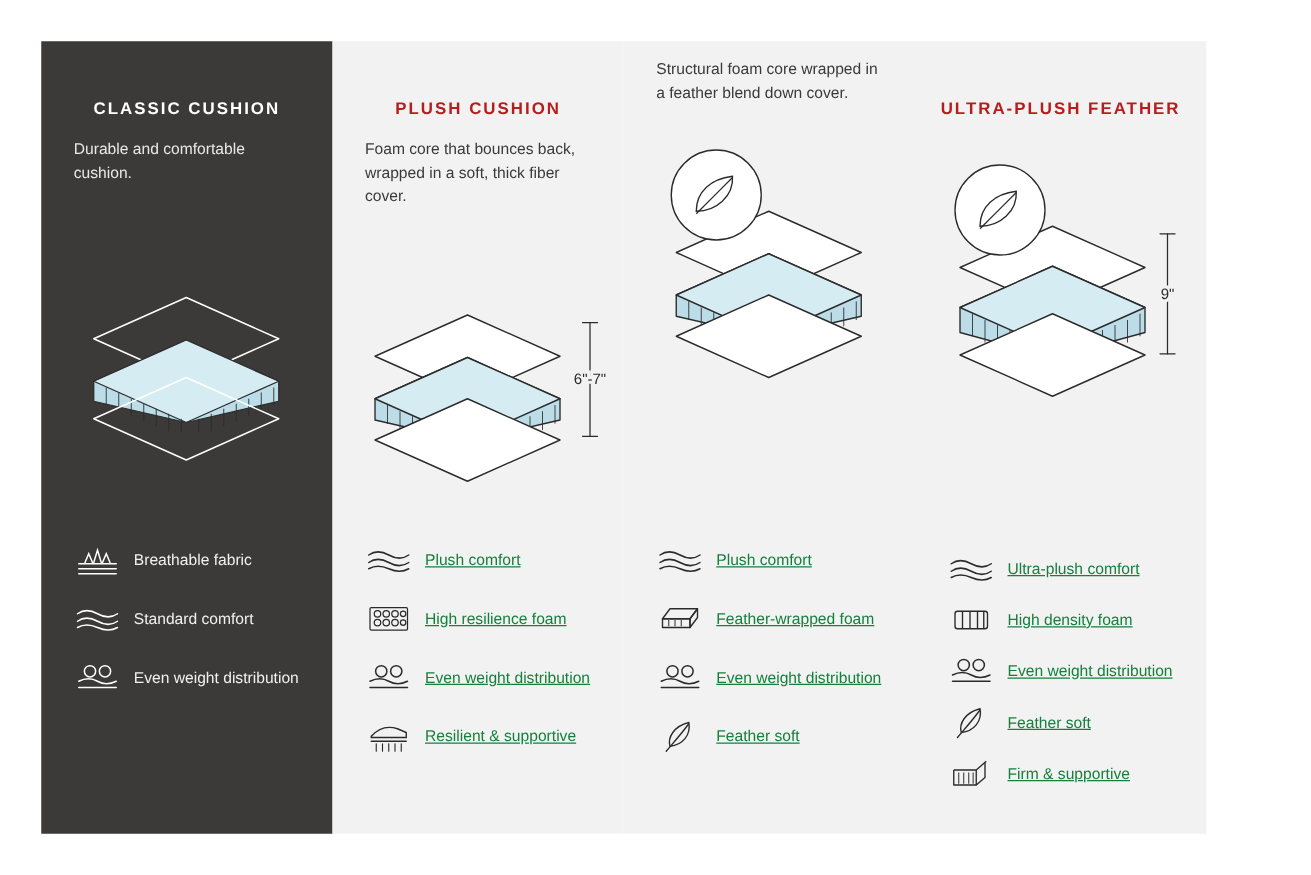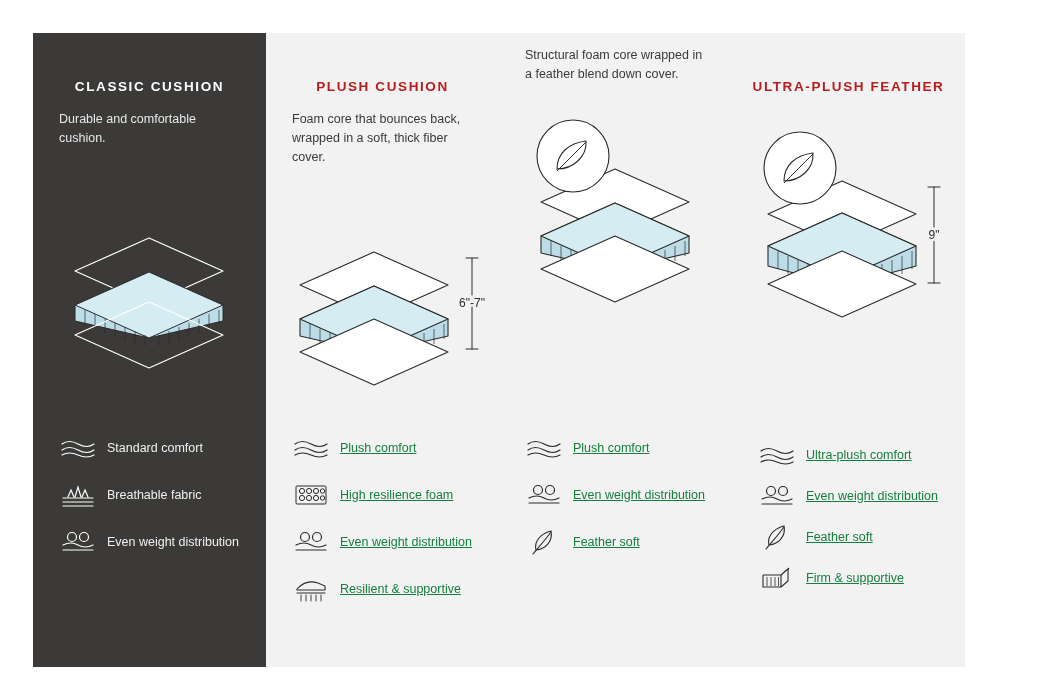--- a/index.html
+++ b/index.html
@@ -136,40 +136,40 @@
           </g>
 
           <polygon points="116,148 190,181 116,214 42,181"></polygon>
         </g>
       </svg>
     </div>
 
     <div class="features">
       <div class="feature">
         <span class="ic">
-          <svg width="38" height="22" viewBox="0 0 38 22" fill="none" stroke="#ffffff" stroke-width="1.2" stroke-linecap="round">
-            <path d="M3 7 Q10 2 19 7 T35 7"></path>
-            <path d="M3 13 Q10 8 19 13 T35 13"></path>
-            <path d="M3 18 Q10 14 19 18 T35 18"></path>
-          </svg>
-        </span>
-        <span class="lbl">Standard comfort</span>
-      </div>
-      <div class="feature">
-        <span class="ic">
           <svg width="38" height="26" viewBox="0 0 38 26" fill="none" stroke="#ffffff" stroke-width="1.2" stroke-linecap="round">
             <path d="M4 16 H34"></path>
             <path d="M4 20 H34"></path>
             <path d="M4 24 H34"></path>
             <path d="M9 15 L12 8 L15 15"></path>
             <path d="M16 15 L19 5 L22 15"></path>
             <path d="M23 15 L26 8 L29 15"></path>
           </svg>
         </span>
         <span class="lbl">Breathable fabric</span>
+      </div>
+      <div class="feature">
+        <span class="ic">
+          <svg width="38" height="22" viewBox="0 0 38 22" fill="none" stroke="#ffffff" stroke-width="1.2" stroke-linecap="round">
+            <path d="M3 7 Q10 2 19 7 T35 7"></path>
+            <path d="M3 13 Q10 8 19 13 T35 13"></path>
+            <path d="M3 18 Q10 14 19 18 T35 18"></path>
+          </svg>
+        </span>
+        <span class="lbl">Standard comfort</span>
       </div>
       <div class="feature">
         <span class="ic">
           <svg width="38" height="26" viewBox="0 0 38 26" fill="none" stroke="#ffffff" stroke-width="1.2" stroke-linecap="round">
             <circle cx="13" cy="8" r="4.5"></circle>
             <circle cx="25" cy="8" r="4.5"></circle>
             <path d="M4 16 Q12 12 19 16 T34 16"></path>
             <path d="M4 21 H34"></path>
           </svg>
         </span>
@@ -313,20 +313,33 @@
           <svg width="38" height="22" viewBox="0 0 38 22" fill="none" stroke="#2b2b2b" stroke-width="1.2" stroke-linecap="round">
             <path d="M3 7 Q10 2 19 7 T35 7"></path>
             <path d="M3 13 Q10 8 19 13 T35 13"></path>
             <path d="M3 18 Q10 14 19 18 T35 18"></path>
           </svg>
         </span>
         <span class="lbl">Plush comfort</span>
       </div>
       <div class="feature">
         <span class="ic">
+          <svg width="40" height="28" viewBox="0 0 40 28" fill="none" stroke="#2b2b2b" stroke-width="1.1" stroke-linejoin="round">
+            <polygon points="12,6 34,6 28,14 6,14"></polygon>
+            <polygon points="6,14 28,14 28,21 6,21"></polygon>
+            <polygon points="28,14 34,6 34,13 28,21"></polygon>
+            <line x1="11" y1="15" x2="11" y2="20" stroke-width="0.8"></line>
+            <line x1="16" y1="15" x2="16" y2="20" stroke-width="0.8"></line>
+            <line x1="21" y1="15" x2="21" y2="20" stroke-width="0.8"></line>
+          </svg>
+        </span>
+        <span class="lbl">Feather-wrapped foam</span>
+      </div>
+      <div class="feature">
+        <span class="ic">
           <svg width="38" height="26" viewBox="0 0 38 26" fill="none" stroke="#2b2b2b" stroke-width="1.2" stroke-linecap="round">
             <circle cx="13" cy="8" r="4.5"></circle>
             <circle cx="25" cy="8" r="4.5"></circle>
             <path d="M4 16 Q12 12 19 16 T34 16"></path>
             <path d="M4 21 H34"></path>
           </svg>
         </span>
         <span class="lbl">Even weight distribution</span>
       </div>
       <div class="feature">
@@ -388,20 +401,32 @@
           <svg width="38" height="22" viewBox="0 0 38 22" fill="none" stroke="#2b2b2b" stroke-width="1.2" stroke-linecap="round">
             <path d="M3 7 Q10 2 19 7 T35 7"></path>
             <path d="M3 13 Q10 8 19 13 T35 13"></path>
             <path d="M3 18 Q10 14 19 18 T35 18"></path>
           </svg>
         </span>
         <span class="lbl">Ultra-plush comfort</span>
       </div>
       <div class="feature" style="min-height:34px;margin-bottom:7px;">
         <span class="ic">
+          <svg width="38" height="26" viewBox="0 0 38 26" fill="none" stroke="#2b2b2b" stroke-width="1.1" stroke-linejoin="round">
+            <rect x="6" y="6" width="26" height="14" rx="2"></rect>
+            <line x1="12" y1="6" x2="12" y2="20"></line>
+            <line x1="18" y1="6" x2="18" y2="20"></line>
+            <line x1="24" y1="6" x2="24" y2="20"></line>
+            <line x1="29" y1="6" x2="29" y2="20"></line>
+          </svg>
+        </span>
+        <span class="lbl">High density foam</span>
+      </div>
+      <div class="feature" style="min-height:34px;margin-bottom:7px;">
+        <span class="ic">
           <svg width="38" height="26" viewBox="0 0 38 26" fill="none" stroke="#2b2b2b" stroke-width="1.2" stroke-linecap="round">
             <circle cx="13" cy="8" r="4.5"></circle>
             <circle cx="25" cy="8" r="4.5"></circle>
             <path d="M4 16 Q12 12 19 16 T34 16"></path>
             <path d="M4 21 H34"></path>
           </svg>
         </span>
         <span class="lbl">Even weight distribution</span>
       </div>
       <div class="feature" style="min-height:34px;margin-bottom:7px;">

